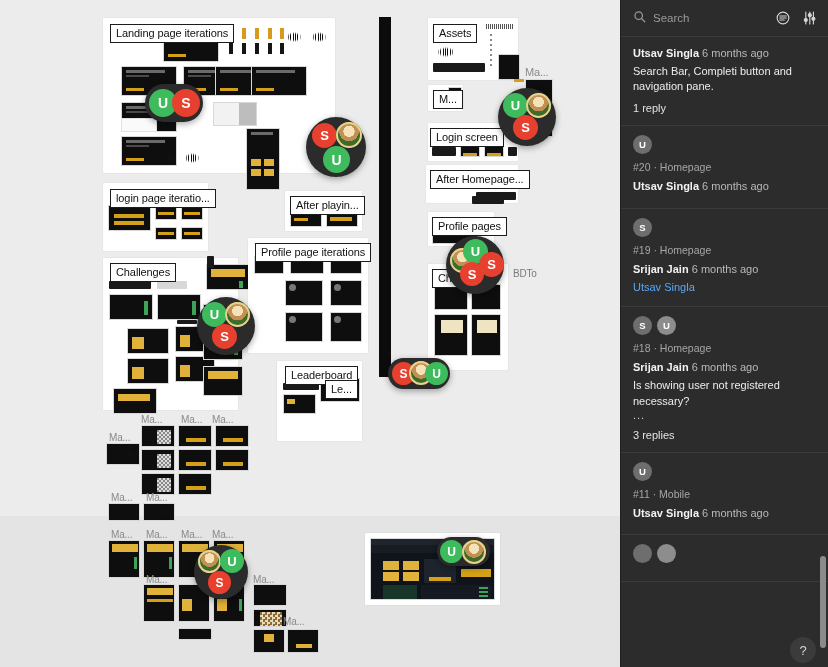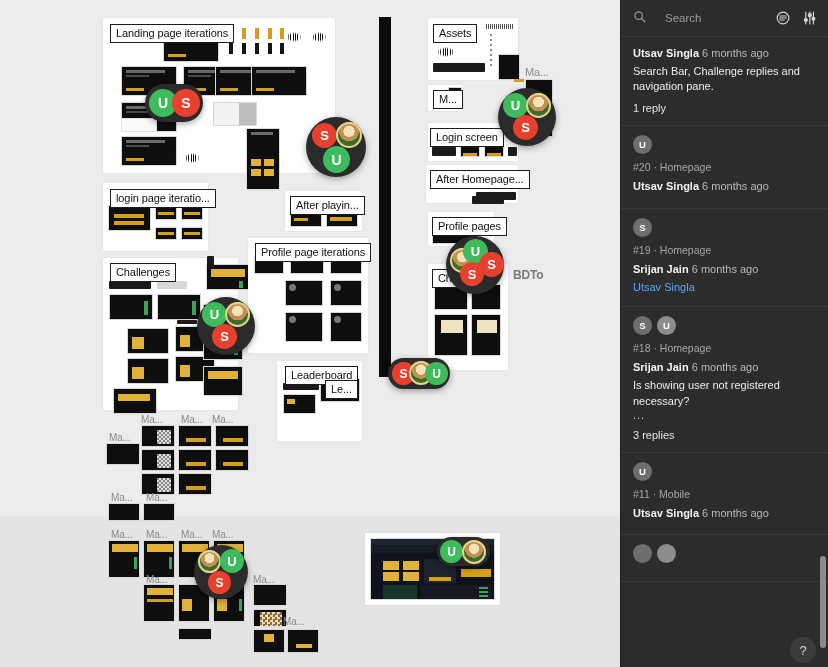--- a/index.html
+++ b/index.html
@@ -113,21 +113,21 @@
     height: 36px; flex: 0 0 36px;
     display: flex; align-items: center;
     padding: 0 10px 0 12px;
     gap: 8px;
     background: #2c2c2c;
   }
   .p-search {
     flex: 1 1 auto; display: flex; align-items: center; gap: 7px;
     height: 26px;
   }
-  .p-search .ph { color: #9a9a9a; font-size: 11.5px; margin-left: 12px; }
+  .p-search .ph { color: #9a9a9a; font-size: 11.5px; }
   .icobtn {
     width: 18px; height: 18px;
     display: flex; align-items: center; justify-content: center;
     color: #d6d6d6;
     flex: 0 0 auto;
   }
   .p-list {
     flex: 1 1 auto;
     overflow: hidden;
     position: relative;
@@ -395,21 +395,21 @@
           <div class="sc-card" style="left:5px;top:5px;width:20px;height:13px;background:#efe4c2;"></div>
         </div>
     </div>
     <div class="flabel" style="left:432px;top:269px;">Cha...</div>
 
     <div class="mlabel" style="left:525px;top:66px;font-size:11px;">Ma...</div>
     <div class="sc" style="left:525px;top:79px;width:28px;height:58px;">
         <div class="wave" style="left:4px;top:14px;width:20px;height:12px;"></div>
       </div>
     <div style="position:absolute;left:514px;top:79px;width:10px;height:3px;background:#d69a1e;"></div>
-    <div class="mlabel" style="left:513px;top:268px;color:#7a7a7a;font-size:12px;font-weight:bold;">BDTo</div>
+    <div class="mlabel" style="left:513px;top:268px;color:#7a7a7a;font-size:10px;">BDTo</div>
 
     <div class="mlabel" style="left:141px;top:414px;">Ma...</div>
     <div class="mlabel" style="left:181px;top:414px;">Ma...</div>
     <div class="mlabel" style="left:212px;top:414px;">Ma...</div>
     <div class="mlabel" style="left:109px;top:432px;">Ma...</div>
 
     <div class="sc" style="left:141px;top:425px;width:34px;height:22px;">
         <div style="position:absolute;right:3px;top:4px;width:14px;height:14px;background:repeating-conic-gradient(#ddd 0 25%,#888 0 50%) 0 0/4px 4px;"></div>
       </div>
     <div class="sc" style="left:141px;top:449px;width:34px;height:22px;">
@@ -592,21 +592,21 @@
       </div>
     </div>
 
     <div class="p-list">
 
       <div class="cmt">
         <div class="byline">
           <span class="nm">Utsav Singla</span>
           <span class="tm">6 months ago</span>
         </div>
-        <div class="body">Search Bar, Challenge replies and navigation pane.</div>
+        <div class="body">Search Bar, Completi button and navigation pane.</div>
         <div class="replies">1 reply</div>
       </div>
 
       <div class="cmt">
         <div class="avrow">
           <div class="savatar">U</div>
         </div>
         <div class="thread">#20 · Homepage</div>
         <div class="byline">
           <span class="nm">Utsav Singla</span>

